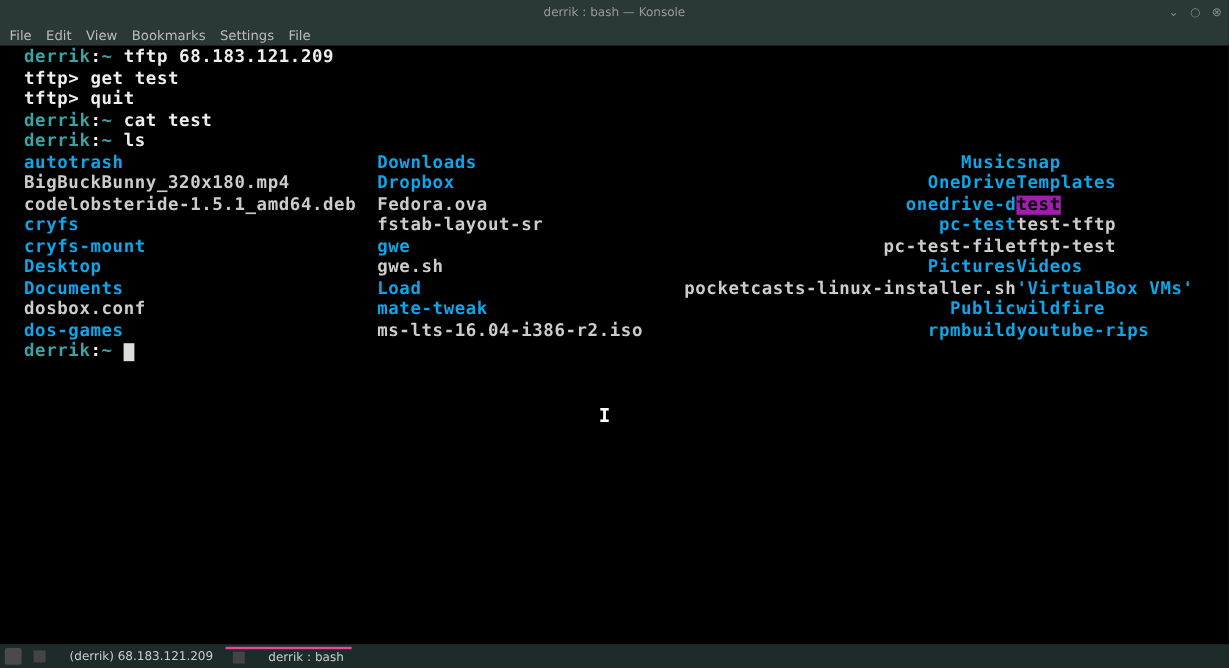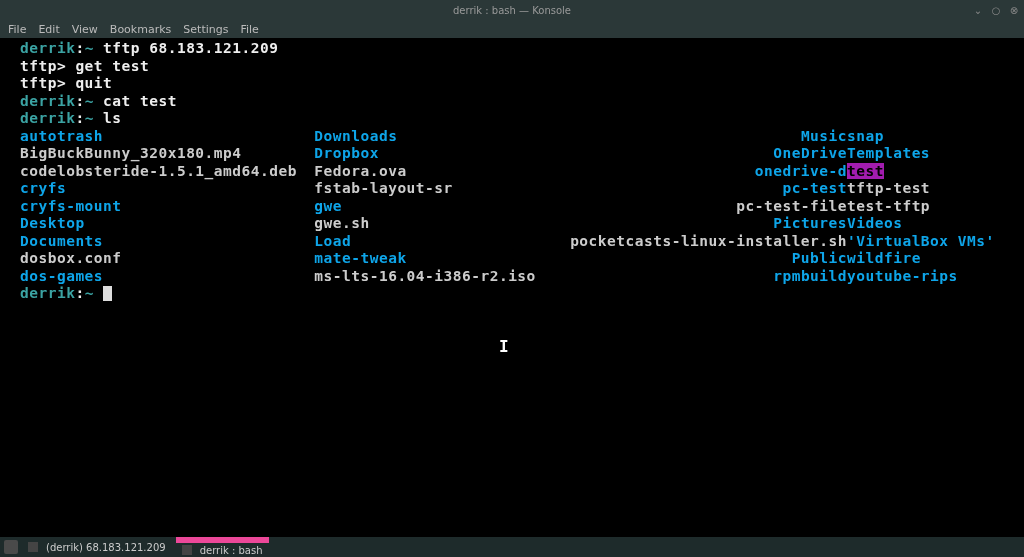--- a/index.html
+++ b/index.html
@@ -117,26 +117,26 @@
       align-items: center;
       padding: 0 4px;
       gap: 4px;
       font-family: 'DejaVu Sans', sans-serif;
       font-size: 10px;
       color: #ccc;
     }
     .task-item {
       display: flex;
       align-items: center;
-      gap: 8px;
+      gap: 20px;
       padding: 2px 6px;
       cursor: pointer;
     }
     .task-item.active {
-      border-top: 6px solid #ec4899;
+      border-top: 2px solid #ec4899;
     }
     .task-icon {
       width: 10px;
       height: 10px;
       background: #444;
       display: inline-block;
     }
     .app-launcher {
       width: 14px;
       height: 14px;
@@ -204,22 +204,22 @@
       <span class="file">pc-test-file</span>
       <span class="dir">Pictures</span>
       <span class="file">pocketcasts-linux-installer.sh</span>
       <span class="dir">Public</span>
       <span class="dir">rpmbuild</span>
     </div>
     <div class="col c4">
       <span class="dir">snap</span>
       <span class="dir">Templates</span>
       <span><span class="highlight">test</span></span>
+      <span class="file">test-tftp</span>
       <span class="file">tftp-test</span>
-      <span class="file">test-tftp</span>
       <span class="dir">Videos</span>
       <span class="dir">'VirtualBox VMs'</span>
       <span class="dir">wildfire</span>
       <span class="dir">youtube-rips</span>
     </div>
   </div>
 
   <div class="line"><span class="prompt-host">derrik</span><span class="prompt-sep">:</span><span class="prompt-tilde">~</span> <span class="cursor-block"></span></div>
 
   <div class="text-cursor">I</div>

